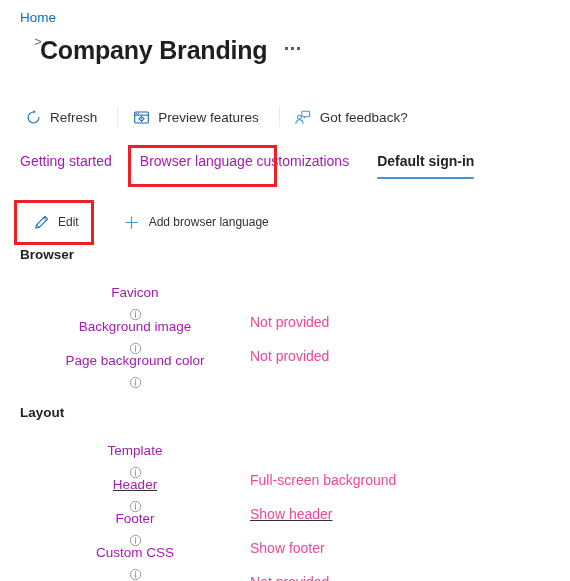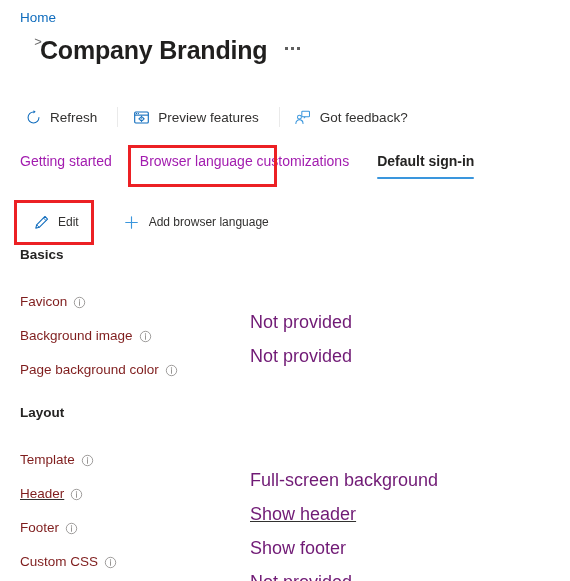--- a/index.html
+++ b/index.html
@@ -175,27 +175,28 @@
     align-items: center;
     height: 24px;
     margin-bottom: 2px;
   }
   .prop-label {
     width: 230px;
     display: flex;
     align-items: center;
     gap: 6px;
     font-size: 13.5px;
-    color: #7f1d1d;
+    color: #a21caf;
     line-height: 18px;
     white-space: nowrap;
+    flex-direction: column;
   }
   .prop-value {
-    font-size: 18px;
-    color: #701a75;
+    font-size: 14px;
+    color: #ec4899;
     line-height: 18px;
     white-space: nowrap;
     margin-top: 40px;
   }
   .info-ic { display: flex; align-items: center; justify-content: center; width: 13px; height: 13px; flex: none; }
 
   
   .anno {
     position: absolute;
     border: 3px solid #ec2024;
@@ -297,21 +298,21 @@
       <svg width="17" height="17" viewBox="0 0 20 20" fill="none">
         <path d="M10 3.2 V16.8 M3.2 10 H16.8" stroke="#3a96dd" stroke-width="1.35" stroke-linecap="round"></path>
       </svg>
     </span>
     <span>Add browser language</span>
   </div>
 
 </div>
 
 <div class="section" style="top:246px;">
-  <div class="section-title">Basics</div>
+  <div class="section-title">Browser</div>
 
   <div class="prop-row" style="margin-bottom:10px;">
     <div class="prop-label">
       <span>Favicon</span>
       <span class="info-ic">
         <svg width="13" height="13" viewBox="0 0 16 16" fill="none">
           <circle cx="8" cy="8" r="6.4" stroke="#8a8886" stroke-width="1"></circle>
           <circle cx="8" cy="4.9" r="0.8" fill="#8a8886"></circle>
           <path d="M8 6.9 V11.5" stroke="#8a8886" stroke-width="1.1" stroke-linecap="round"></path>
         </svg>

